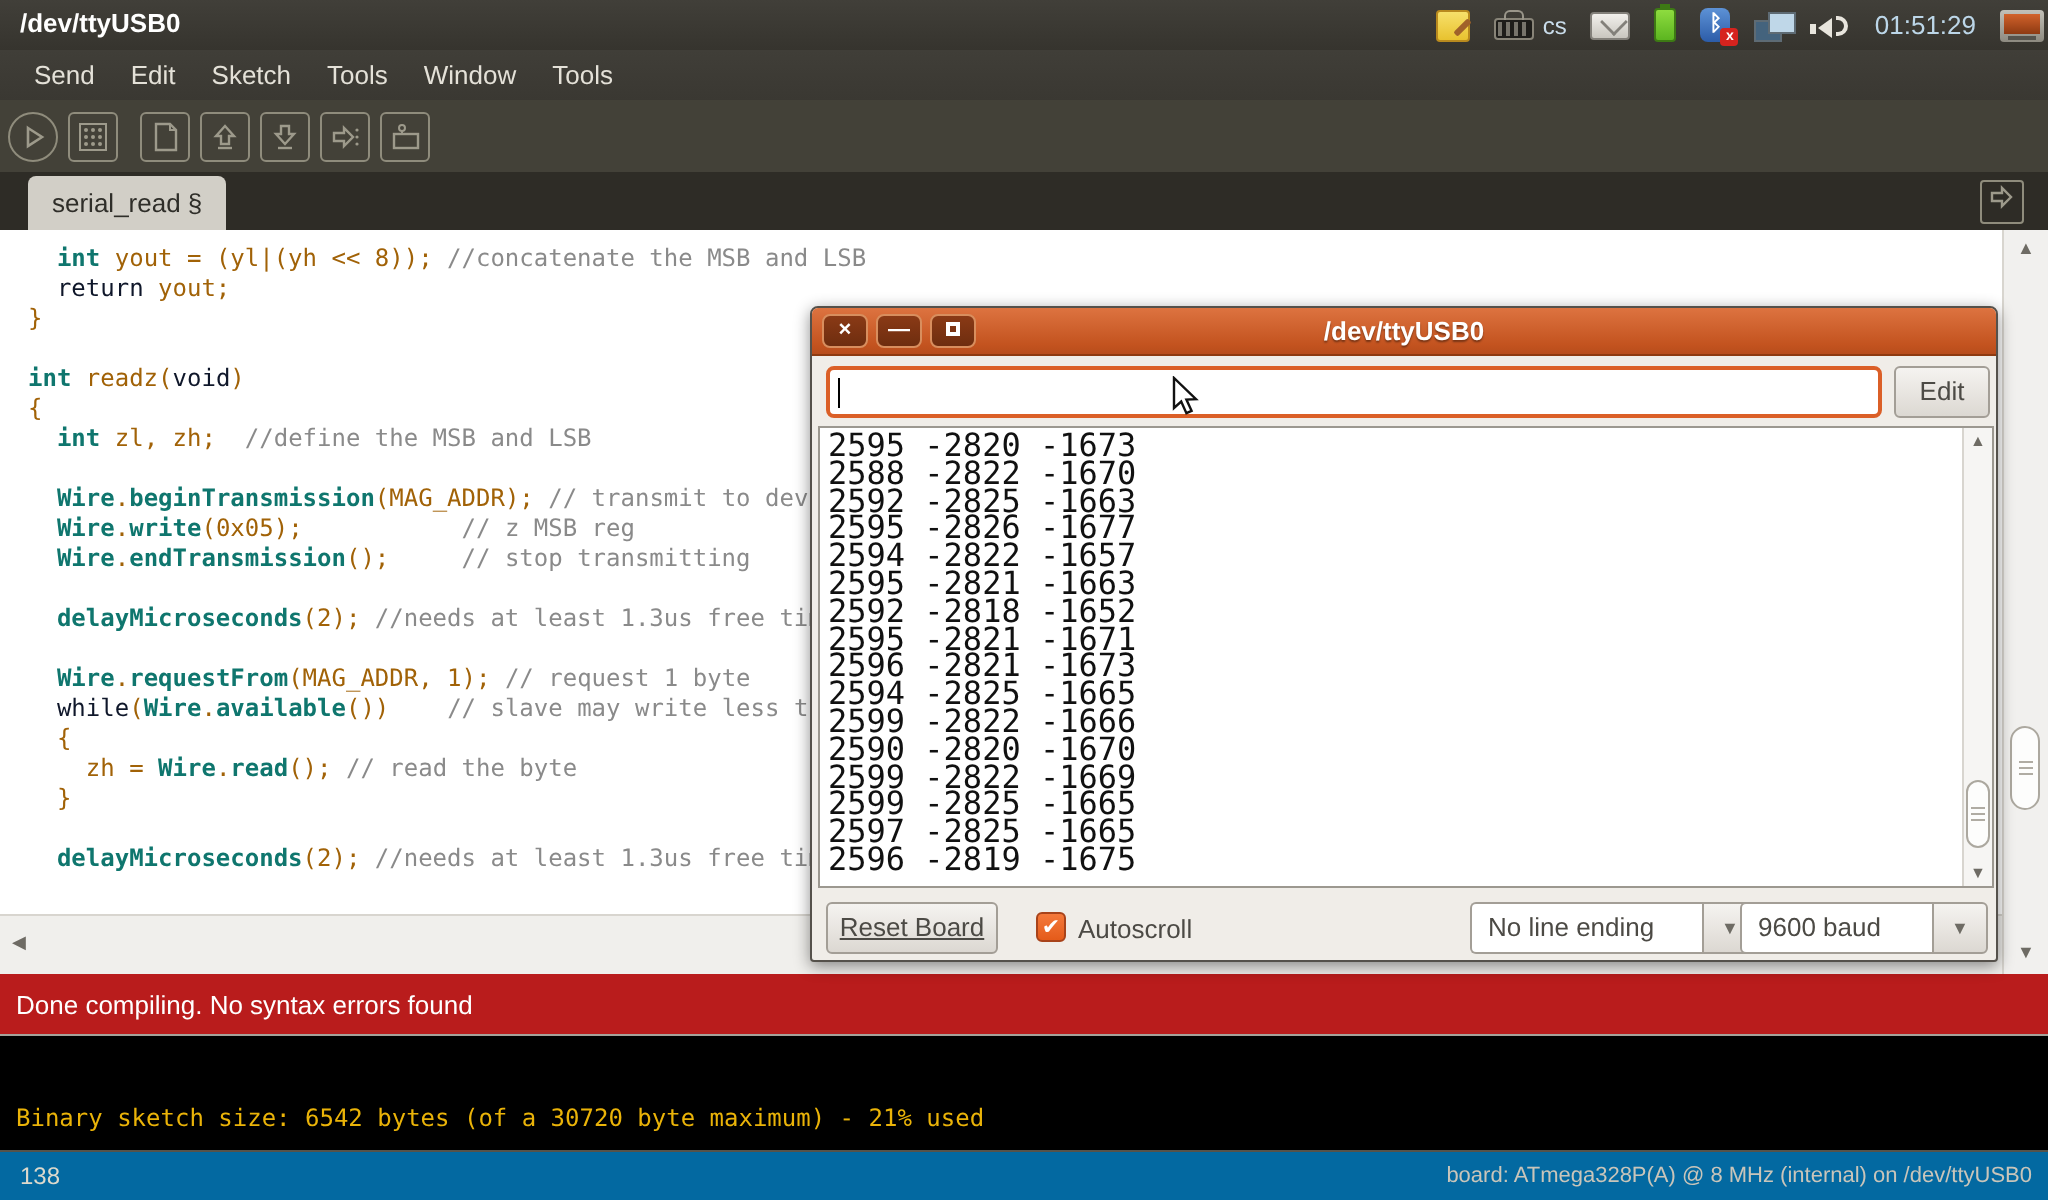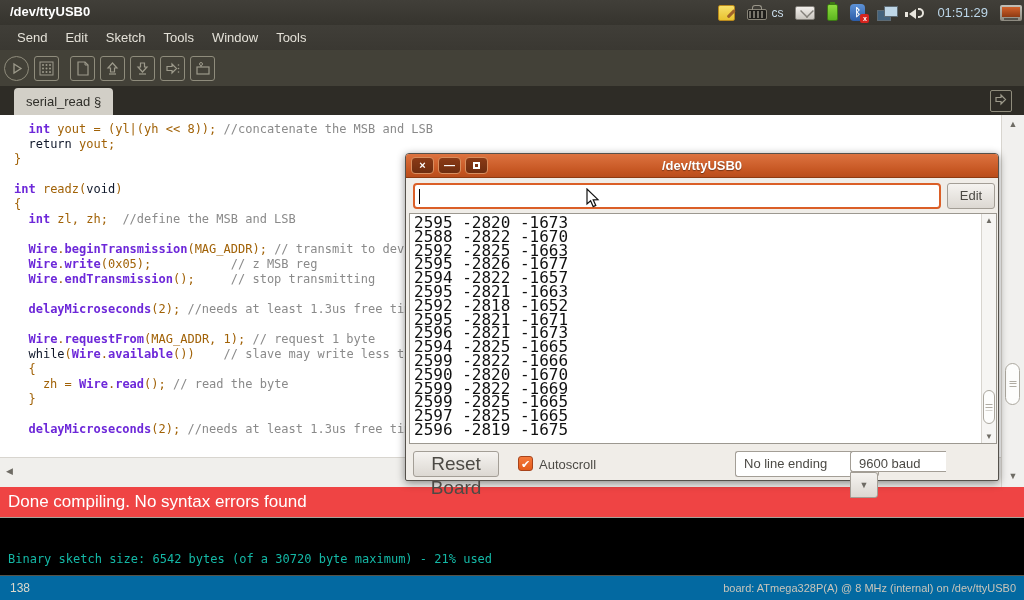--- a/index.html
+++ b/index.html
@@ -71,46 +71,46 @@
   .tab { position:absolute; left:14px; bottom:0; height:27px; padding:0 12px; background:#D2CFC7;
     border-radius:4px 4px 0 0; font-size:13px; color:#2F2E29; display:flex; align-items:center; }
   .tab-list-btn { position:absolute; right:12px; top:4px; width:22px; height:22px; border:1px solid #8F8C7C;
     border-radius:2px; display:flex; align-items:center; justify-content:center; }
 
   
   .editor { position:absolute; left:0; top:115px; width:1001px; height:342px; background:#FFFFFF;
     overflow:hidden; }
   .code { padding:7px 0 0 14px; font-family:"DejaVu Sans Mono", monospace; font-size:12px; line-height:15px;
     white-space:pre; }
-  .seg-k { color:#6d28d9; font-weight:bold; }
+  .seg-k { color:#0f766e; font-weight:bold; }
   .seg-k2 { color:#0f172a; }
   .seg-c { color:#8A8A8A; }
   .seg-p { color:#a16207; }
 
   .hscroll { position:absolute; left:0; top:457px; width:1001px; height:30px; background:#F0EFEC;
     border-top:1px solid #D8D5CF; }
   .hscroll .arr { position:absolute; left:6px; top:8px; font-size:9px; color:#6E6B64; }
 
   .vscroll { position:absolute; left:1001px; top:115px; width:23px; height:372px; background:#F1F0EE;
     border-left:1px solid #D8D5CF; }
   .vscroll .up { position:absolute; top:4px; left:0; right:0; text-align:center; font-size:9px; color:#6E6B64; }
   .vscroll .down { position:absolute; bottom:6px; left:0; right:0; text-align:center; font-size:9px; color:#6E6B64; }
   .vscroll .thumb { position:absolute; left:3px; top:248px; width:15px; height:42px; background:#FDFDFC;
     border:1px solid #ACA89F; border-radius:8px; }
   .grip { position:absolute; left:50%; top:50%; transform:translate(-50%,-50%); width:7px; height:7px;
     background:repeating-linear-gradient(#B0ACA3 0 1px,transparent 1px 3px); }
 
   
-  .status-orange { position:absolute; left:0; top:487px; width:1024px; height:30px; background:#ef4444;
-    color:#FFFFFF; font-size:17px; display:flex; align-items:center; padding-left:8px; }
+  .status-orange { position:absolute; left:0; top:487px; width:1024px; height:30px; background:#b91c1c;
+    color:#FFFFFF; font-size:13px; display:flex; align-items:center; padding-left:8px; }
 
   
   .console { position:absolute; left:0; top:517px; width:1024px; height:58px; background:#000000;
     border-top:1px solid #A6A29A; display:flex; align-items:flex-end; padding:0 0 9px 8px; }
-  .console-text { font-family:"DejaVu Sans Mono", monospace; font-size:12px; color:#14b8a6; }
+  .console-text { font-family:"DejaVu Sans Mono", monospace; font-size:12px; color:#eab308; }
 
   
   .footer { position:absolute; left:0; top:575px; width:1024px; height:25px; background:#0369a1;
     border-top:1px solid #55534A; }
   .footer-left { position:absolute; left:10px; top:5px; font-size:12px; color:#DDD9CC; }
   .footer-right { position:absolute; right:8px; top:6px; font-size:11px; color:#C9C5BA; }
 
   
   .monitor { position:absolute; left:405px; top:153px; width:594px; height:328px;
     background:#F0EDE8; border:1px solid #55514B; border-radius:4px 4px 2px 2px;
@@ -136,32 +136,32 @@
   .mon-lines { padding:2px 4px; font-family:"DejaVu Sans Mono", monospace; font-size:16px;
     line-height:13.8px; color:#111; white-space:pre; }
   .mon-scroll { position:absolute; right:0; top:0; bottom:0; width:15px; background:#F6F5F3;
     border-left:1px solid #D8D5CF; }
   .mon-scroll .up { position:absolute; top:2px; left:0; right:0; text-align:center; font-size:8px; color:#6E6B64; }
   .mon-scroll .down { position:absolute; bottom:2px; left:0; right:0; text-align:center; font-size:8px; color:#6E6B64; }
   .mon-scroll .thumb { position:absolute; left:1px; top:176px; width:12px; height:34px; background:#FDFDFC;
     border:1px solid #ACA89F; border-radius:7px; }
   .reset-btn { position:absolute; left:7px; top:297px; width:86px; height:26px;
     background:linear-gradient(#F5F3F0,#DCD8D2); border:1px solid #A39E96; border-radius:3px;
-    font-size:19px; color:#4C4A45; text-align:center; line-height:24px; }
+    font-size:13px; color:#4C4A45; text-align:center; line-height:24px;text-decoration:underline; }
   .chk { position:absolute; left:112px; top:302px; width:15px; height:15px; border-radius:3px;
     background:linear-gradient(#F4793B,#E45B1A); border:1px solid #A8431A; color:#FFF;
     font-size:11px; line-height:14px; text-align:center; }
   .chk-label { position:absolute; left:133px; top:303px; font-size:13px; color:#4C4A45; }
   .dropdown { position:absolute; top:297px; height:26px; display:flex; }
   .dd-field { background:#FFFFFF; border:1px solid #A39E96; border-right:none; border-radius:3px 0 0 3px;
     font-size:13px; color:#4C4A45; padding:4px 8px 0 8px; }
   .dd-btn { width:28px; background:linear-gradient(#F5F3F0,#DCD8D2); border:1px solid #A39E96;
     border-radius:0 3px 3px 0; text-align:center; font-size:9px; color:#6E6B64; line-height:24px; }
   .dd-lineending { left:309px;margin-left:20px; } .dd-lineending .dd-field { width:116px; }
-  .dd-baud { left:444px;flex-direction:column; } .dd-baud .dd-field { width:96px; }
+  .dd-baud { left:464px; } .dd-baud .dd-field { width:96px; }
 
   .mouse-cursor { position:absolute; left:586px; top:188px; z-index:50; }
 </style>
 </head>
 <body>
 
 <div class="screen">
 
   <div class="top-panel">
     <div class="win-title">/dev/ttyUSB0</div>

